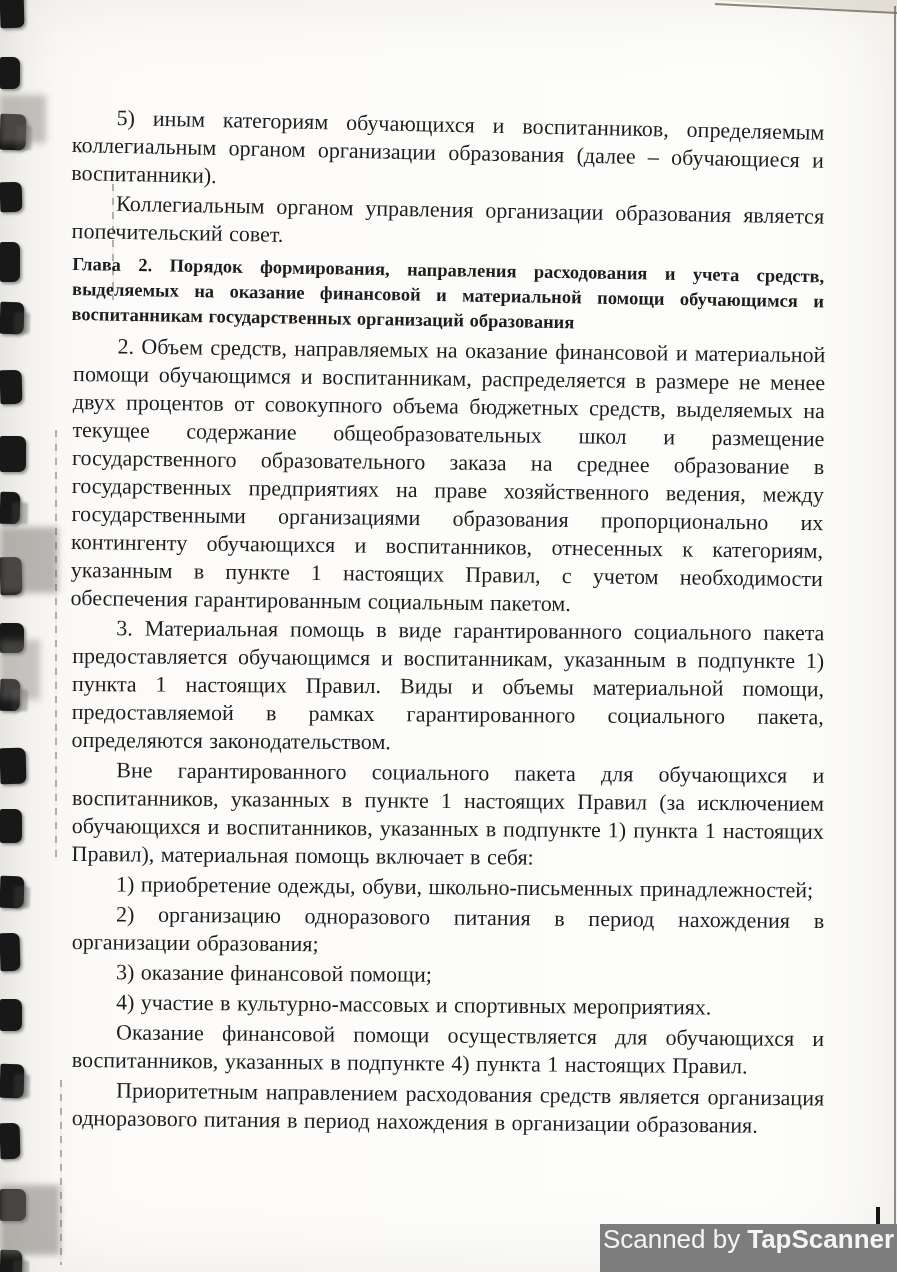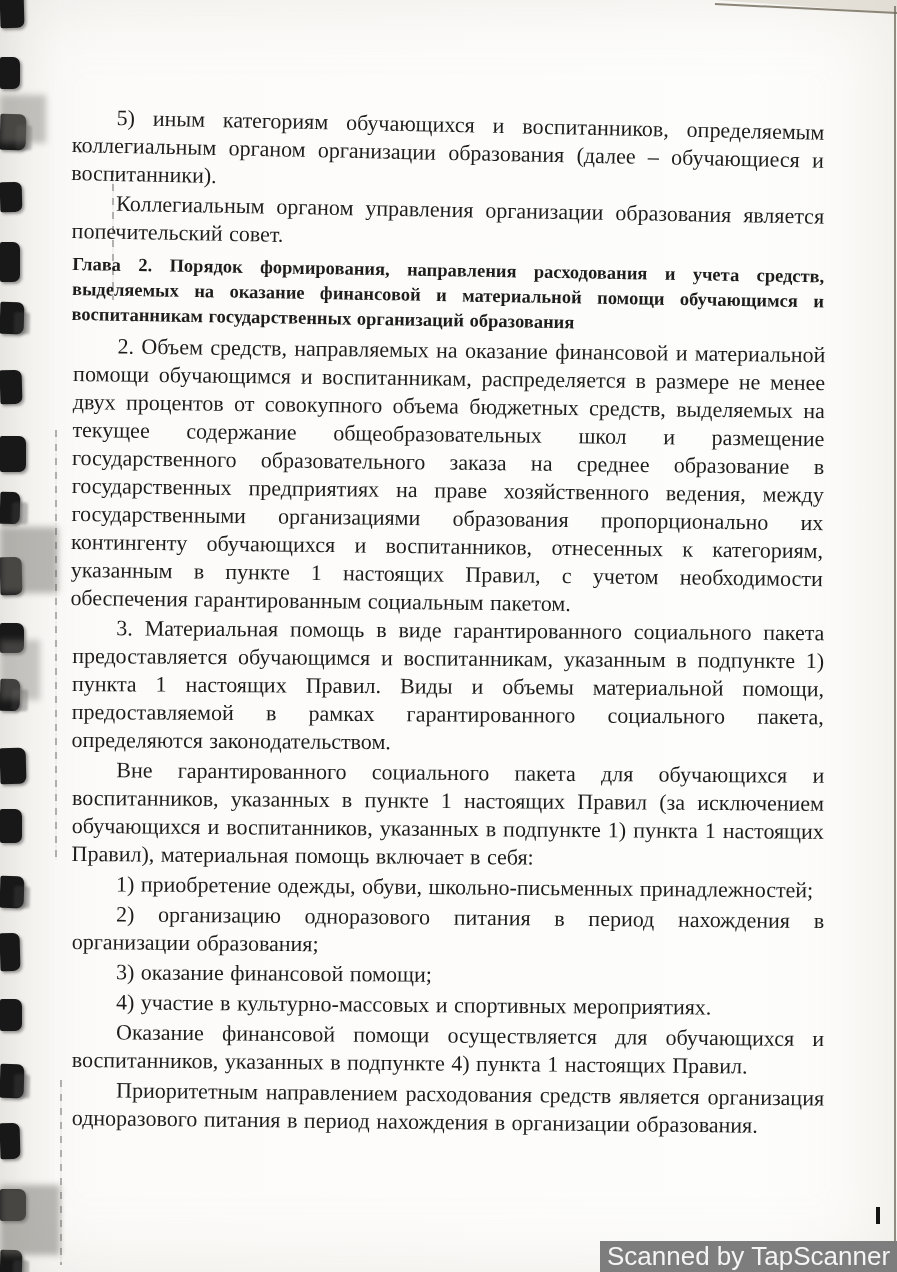--- a/index.html
+++ b/index.html
@@ -96,23 +96,22 @@
 
   
   .watermark{
     position:absolute;left:600px;top:1224px;right:0;bottom:0;
     background:var(--wm-bar);
     display:flex;justify-content:center;
     gap:7px;
     font-family:"Liberation Sans","DejaVu Sans",sans-serif;
     font-size:26px;color:var(--wm-text);
     white-space:nowrap;
-    margin-top:17px;
   }
-  .watermark .brand{font-weight:400;}
+  .watermark .brand{font-weight:700;}
 </style>
 </head>
 <body>
 
 <div class="scan">
 
   <div class="binding">
       <div class="binding-hole" style="top: -10px; height: 38px; width: 24px; transform: rotate(-1.5deg);"></div>
       <div class="binding-hole" style="top: 57px; height: 32px; width: 20px; transform: rotate(0deg);"></div>
       <div class="binding-hole" style="top: 114px; height: 36px; width: 26px; transform: rotate(1.5deg);"></div>

